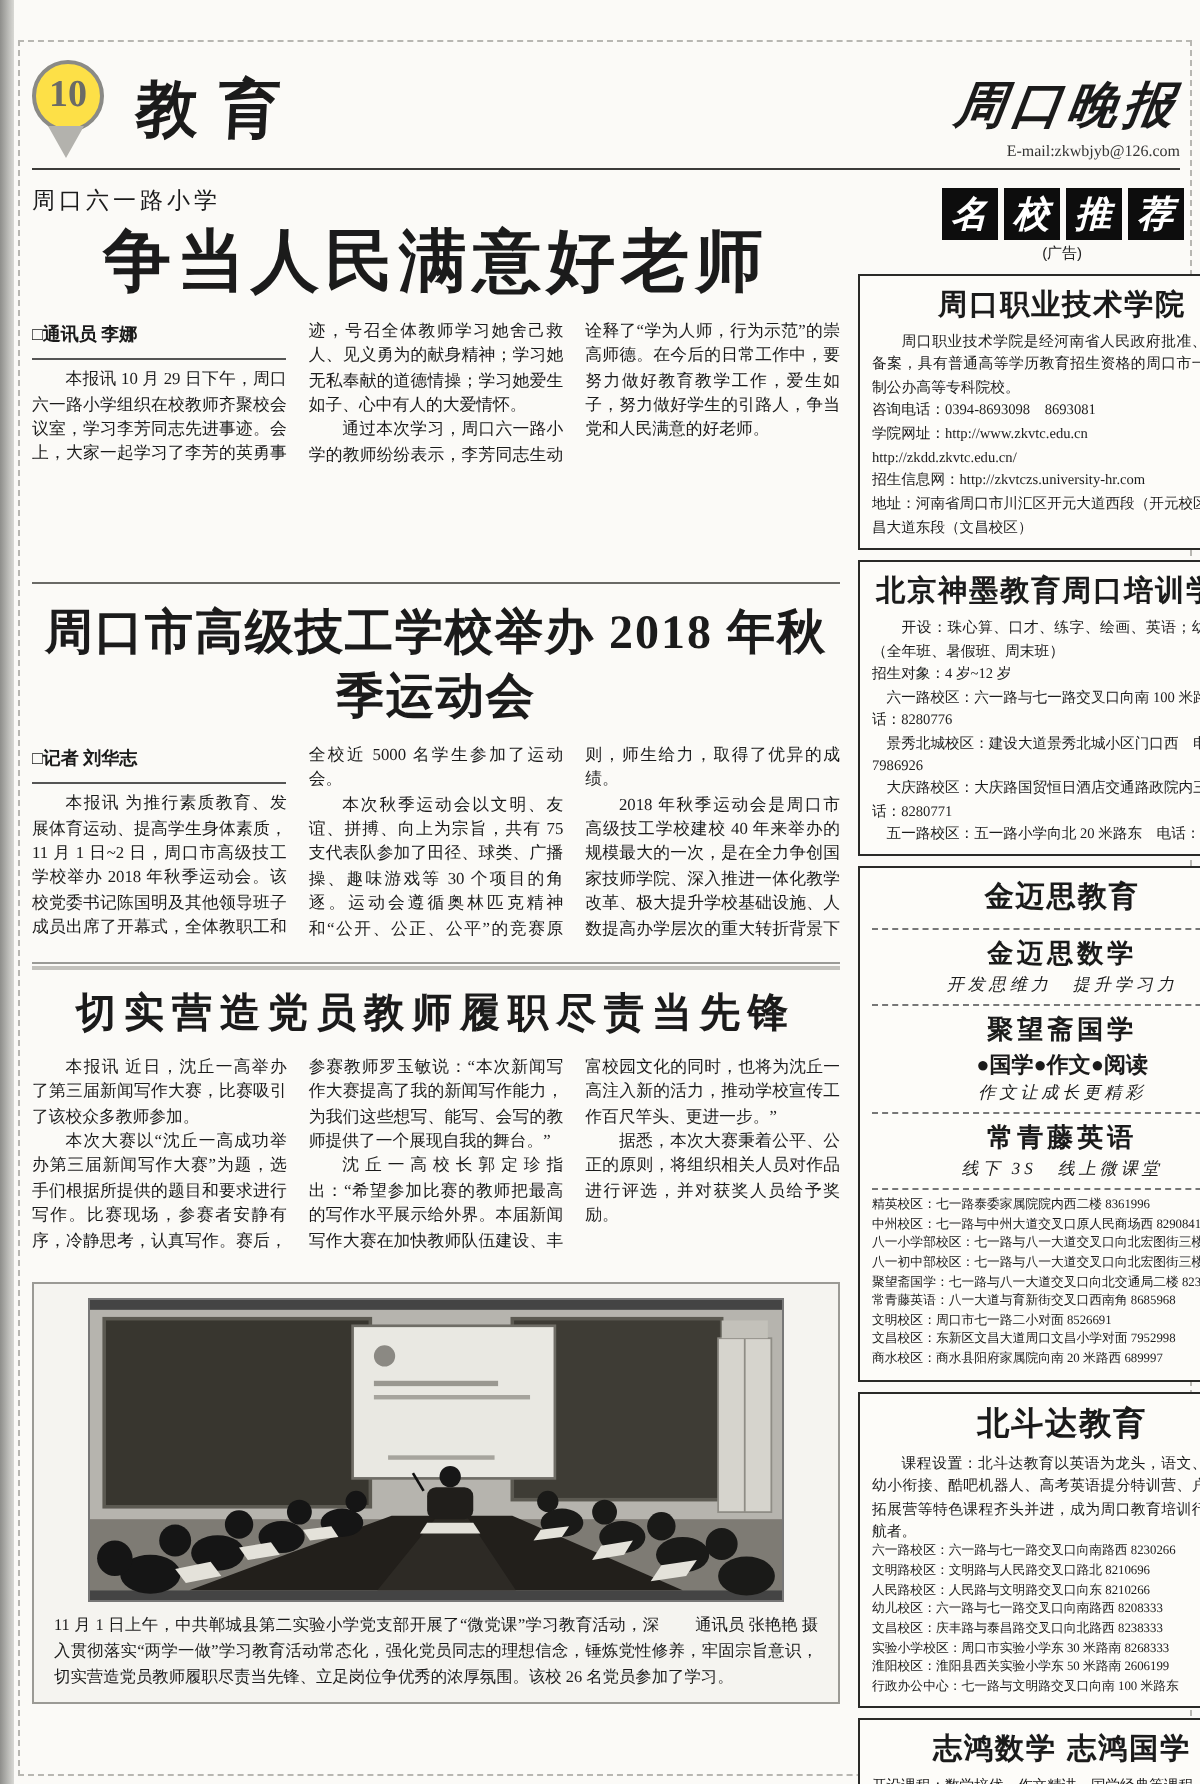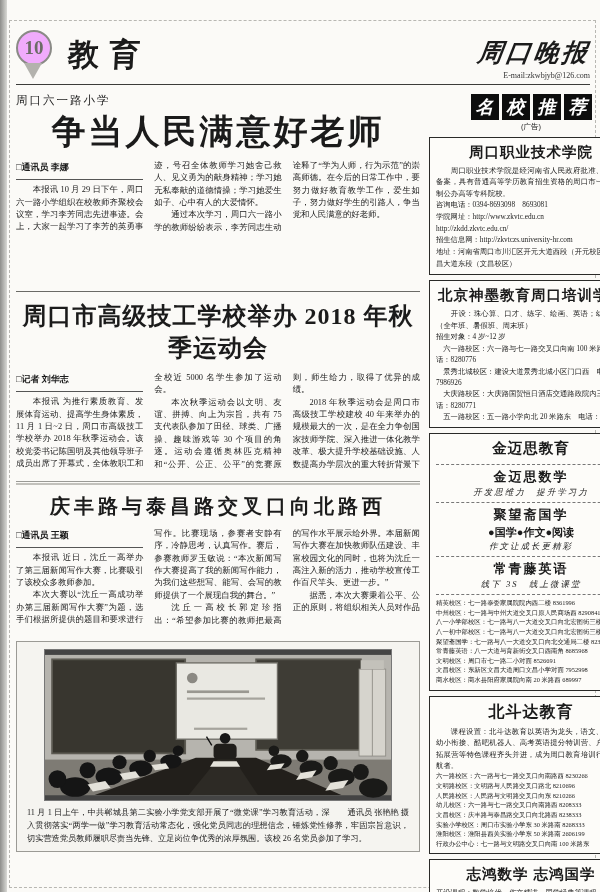--- a/index.html
+++ b/index.html
@@ -12,21 +12,21 @@
   .spine { position:absolute; left:0; top:0; width:7px; height:100%;
     background:linear-gradient(90deg,#8e8e8b,#d9d9d5); }
   .scan-frame { position:absolute; left:9px; right:4px; top:20px; bottom:4px;
     border:1px dashed #b8b7b2; pointer-events:none; }
   .content { position:absolute; left:16px; right:10px; top:28px; }
 
   
   .masthead-bar { display:flex; align-items:flex-start; height:52px; }
   .pagenum-pin { position:relative; width:38px; height:38px; margin-top:2px; flex:0 0 auto; }
   .pin-circle { width:36px; height:36px; border-radius:50%; border:2px solid #8a8a86;
-    background:#f0abfc; color:#6b6b66; font:bold 19px "Liberation Serif",serif;
+    background:#fde047; color:#6b6b66; font:bold 19px "Liberation Serif",serif;
     display:flex; align-items:center; justify-content:center; }
   .pin-tail { position:absolute; left:8px; top:33px; width:0; height:0;
     border-left:9px solid transparent; border-right:9px solid transparent;
     border-top:16px solid #b3b2ad; }
   .section-title { font-size:31px; font-weight:bold; margin-left:14px; margin-top:6px;
     letter-spacing:10px; transform:skewX(-3deg); }
   .head-right { margin-left:auto; display:flex; align-items:flex-start; padding-top:8px; }
   .pub-meta { font-size:8.5px; line-height:1.7; text-align:left; margin-right:10px; white-space:nowrap; }
   .paper-logo-wrap { text-align:right; }
   .paper-logo { font-size:25px; font-weight:bold; font-style:italic; letter-spacing:3px;
@@ -135,23 +135,22 @@
             <div class="byline">□记者 刘华志</div>
             <p>本报讯 为推行素质教育、发展体育运动、提高学生身体素质，11 月 1 日~2 日，周口市高级技工学校举办 2018 年秋季运动会。该校党委书记陈国明及其他领导班子成员出席了开幕式，全体教职工和全校近 5000 名学生参加了运动会。</p>
             <p>本次秋季运动会以文明、友谊、拼搏、向上为宗旨，共有 75 支代表队参加了田径、球类、广播操、趣味游戏等 30 个项目的角逐。运动会遵循奥林匹克精神和“公开、公正、公平”的竞赛原则，师生给力，取得了优异的成绩。</p>
             <p>2018 年秋季运动会是周口市高级技工学校建校 40 年来举办的规模最大的一次，是在全力争创国家技师学院、深入推进一体化教学改革、极大提升学校基础设施、人数提高办学层次的重大转折背景下召开的，以此为契机，它必将助推周口市高级技工学校驶入发展的快车道。</p>
           </div>
         </div>
 
         <div class="divider-2"></div>
 
         <div>
-          <div class="headline-3">庆丰路与泰昌路交叉口向北路西</div>
+          <div class="headline-3">切实营造党员教师履职尽责当先锋</div>
           <div class="art-body b3">
-            <div class="byline">□通讯员 王颖</div>
             <p>本报讯 近日，沈丘一高举办了第三届新闻写作大赛，比赛吸引了该校众多教师参加。</p>
             <p>本次大赛以“沈丘一高成功举办第三届新闻写作大赛”为题，选手们根据所提供的题目和要求进行写作。比赛现场，参赛者安静有序，冷静思考，认真写作。赛后，参赛教师罗玉敏说：“本次新闻写作大赛提高了我的新闻写作能力，为我们这些想写、能写、会写的教师提供了一个展现自我的舞台。”</p>
             <p>沈丘一高校长郭定珍指出：“希望参加比赛的教师把最高的写作水平展示给外界。本届新闻写作大赛在加快教师队伍建设、丰富校园文化的同时，也将为沈丘一高注入新的活力，推动学校宣传工作百尺竿头、更进一步。”</p>
             <p>据悉，本次大赛秉着公平、公正的原则，将组织相关人员对作品进行评选，并对获奖人员给予奖励。</p>
           </div>
         </div>
 
         <div class="photo-frame">
           <div class="photo-box">
             <svg viewBox="0 0 390 158" xmlns="http://www.w3.org/2000/svg">

